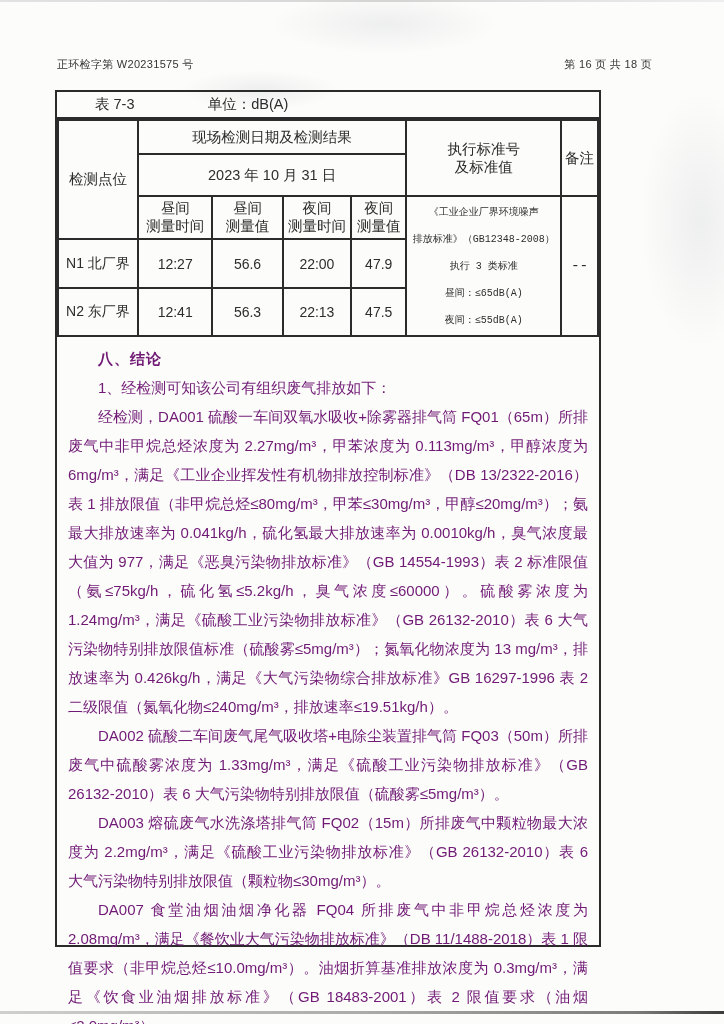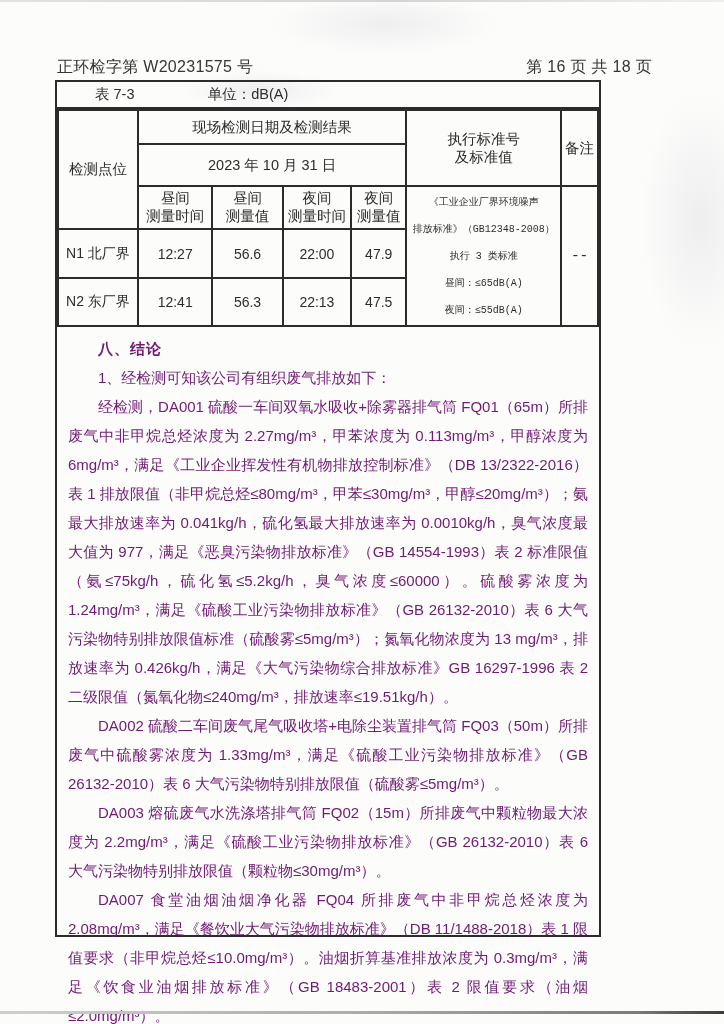--- a/index.html
+++ b/index.html
@@ -29,26 +29,26 @@
   .smudge.s3 { left: 180px; top: 70px; width: 160px; height: 40px; }
   .scan-bottom-edge {
     position: absolute; left: 0; top: 1011px; width: 100%; height: 3px;
     background: linear-gradient(to right, #cfcfcf, #ababab 50%, #7b7b7b 88%, #4a4a4a 97%, #3c3c3c);
   }
 
   
   .page-header {
     position: absolute; left: 57px; right: 72px; top: 57px;
     display: flex; justify-content: space-between;
-    font-size: 16px; letter-spacing: 0.3px; color: #353535;
+    font-size: 11px; letter-spacing: 0.3px; color: #353535;
   }
 
   
   .doc-box {
-    position: absolute; left: 55px; top: 80px;
+    position: absolute; left: 55px; top: 90px;
     width: 546px; height: 857px;
     border: 2.5px solid #2b2b2b;
     background: transparent;
   }
 
   
   .title-row {
     height: 27px;
     border-bottom: 2px solid #2b2b2b;
     display: flex; align-items: center;

